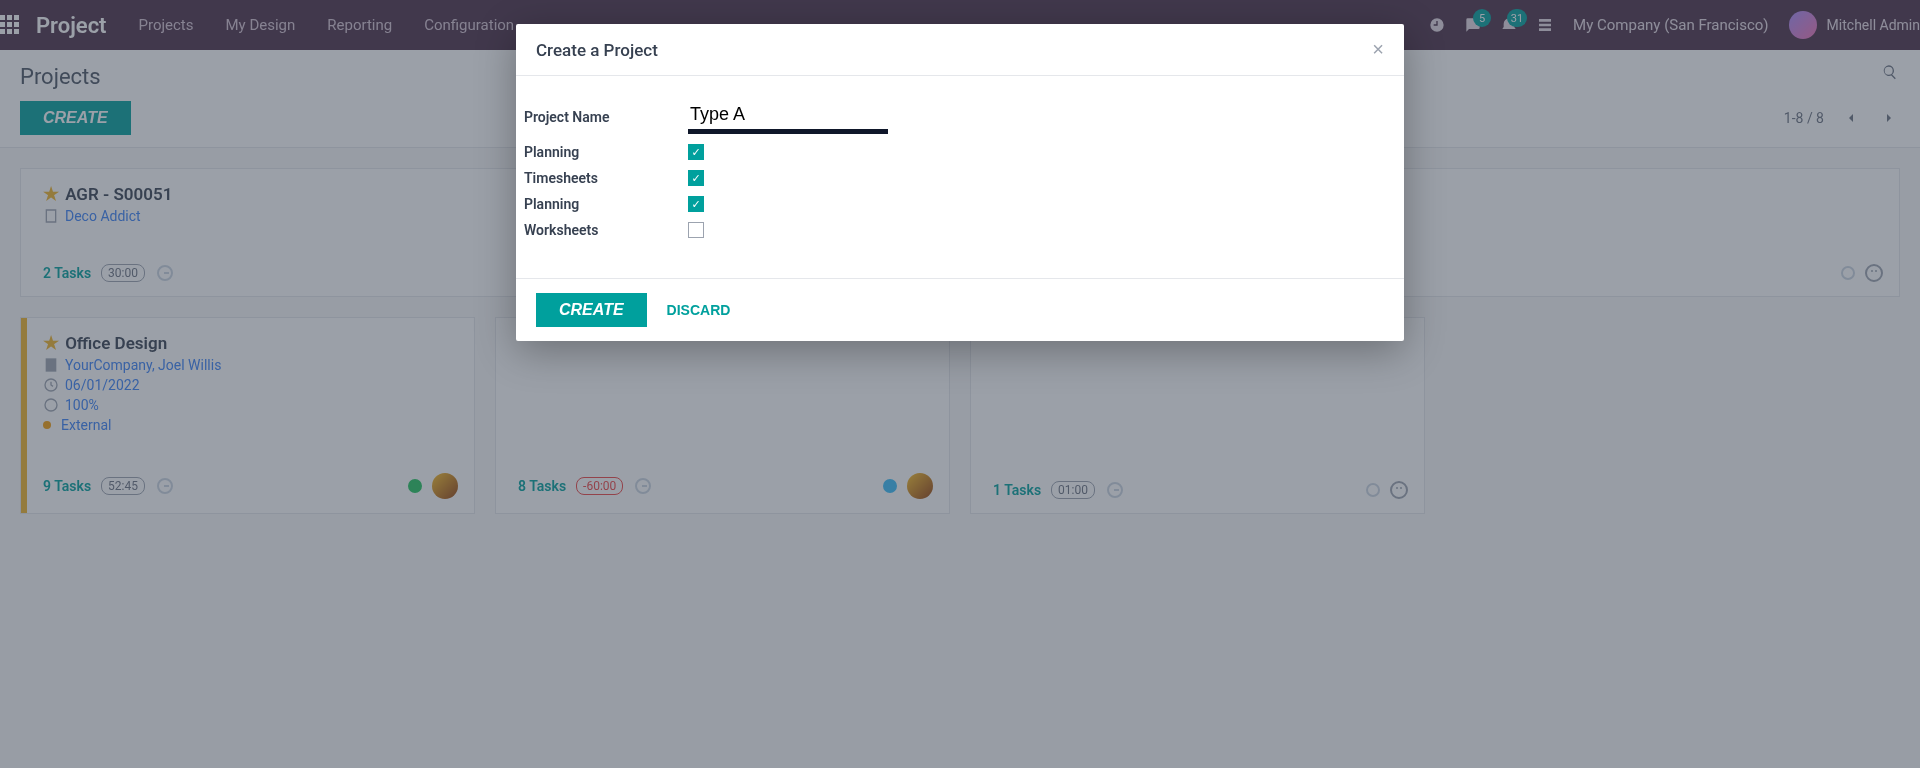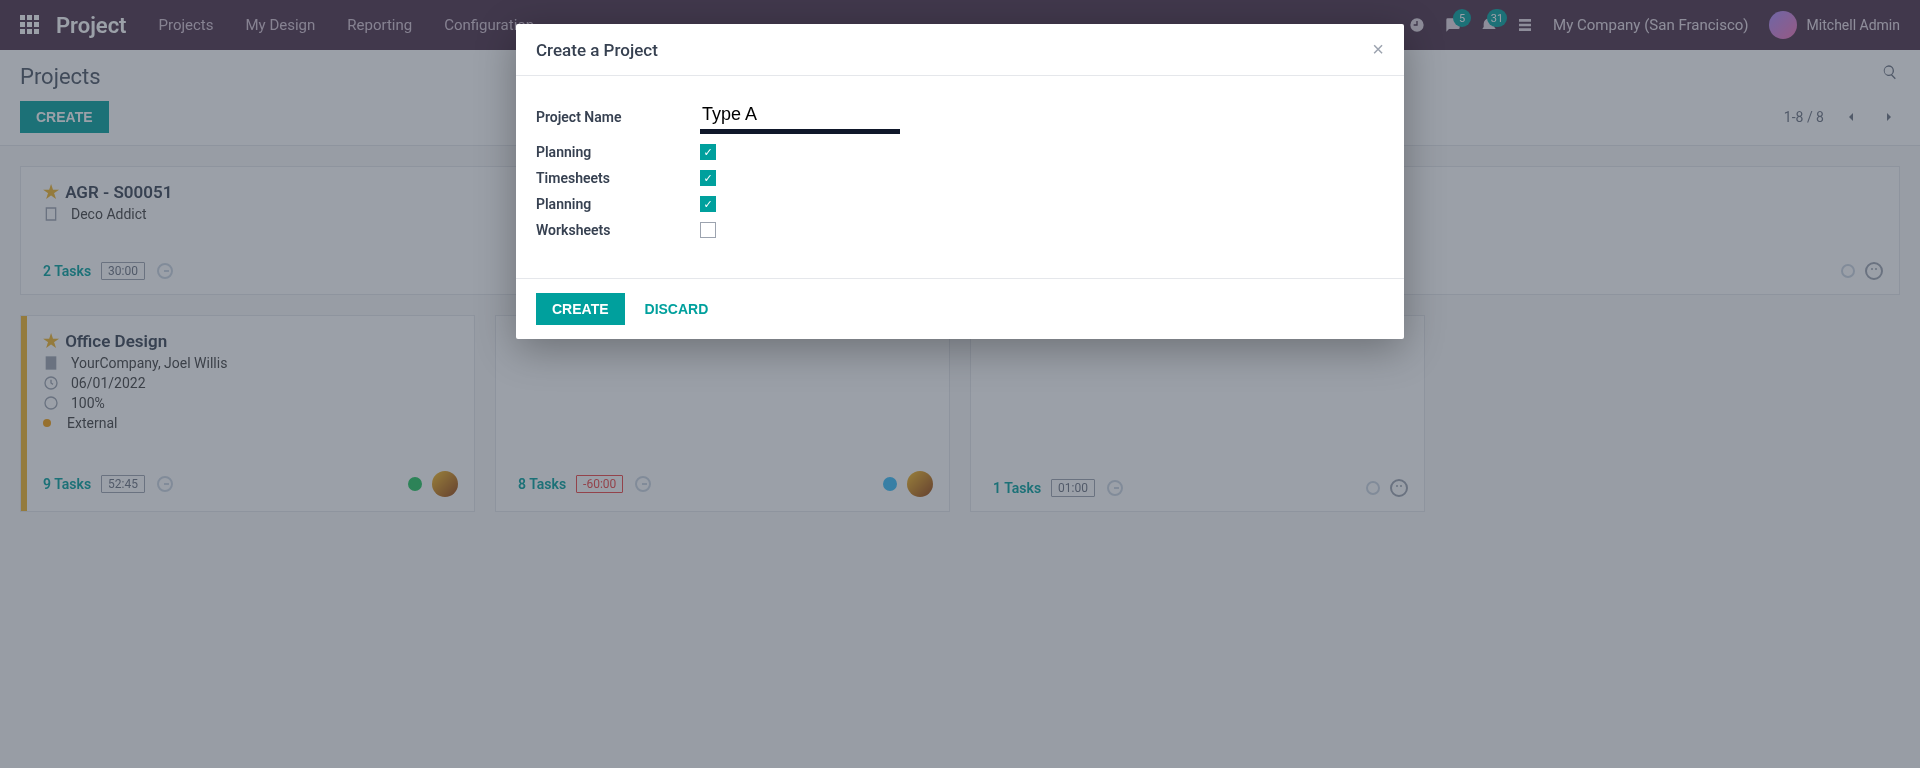--- a/index.html
+++ b/index.html
@@ -13,21 +13,21 @@
   overflow: hidden;
   position: relative;
 }
 
 
 .navbar {
   background: #4a2f47;
   height: 50px;
   display: flex;
   align-items: center;
-  padding: 0 20px;
+  padding: 0 0;
   color: #e5d9e3;
 }
 .navbar .apps-icon {
   width: 20px; height: 20px;
   display: grid;
   grid-template-columns: repeat(3, 5px);
   grid-template-rows: repeat(3, 5px);
   gap: 2px;
   margin-right: 16px;
 }
@@ -100,25 +100,26 @@
 }
 .subhead .row2 {
   display: flex;
   align-items: center;
   padding-bottom: 12px;
 }
 .btn-primary {
   background: #00a09d;
   color: #fff;
   border: none;
-  padding: 8px 16px;
-  font-size: 14px;
+  padding: 8px 23px;
+  font-size: 16px;
   font-weight: 600;
   cursor: pointer;
   text-transform: uppercase;
+  font-style: italic;
 }
 .pager {
   margin-left: auto;
   display: flex;
   align-items: center;
   gap: 16px;
   color: #6b7280;
 }
 .pager .chev {
   width: 22px; height: 22px;
@@ -154,40 +155,40 @@
   font-weight: 600;
   color: #374151;
   display: flex;
   align-items: center;
   gap: 6px;
 }
 .star { color: #f0b429; font-size: 18px; }
 .meta-line {
   display: flex;
   align-items: center;
-  gap: 12px;
-  color: #404040;
+  gap: 6px;
+  color: #3b82f6;
   font-size: 14px;
   margin-top: 4px;
 }
 .meta-line svg { fill: #9ca3af; }
 .tag-dot { width:8px; height:8px; border-radius:50%; background:#f59e0b; display:inline-block; margin-right:4px;}
 .card-footer {
   display: flex;
   align-items: center;
   margin-top: 40px;
   gap: 10px;
 }
 .tasks-link { color: #00a09d; font-weight: 600; }
 .pill {
   border: 1px solid #9ca3af;
   color: #6b7280;
   font-size: 12px;
   padding: 1px 6px;
-  border-radius: 1px;
+  border-radius: 8px;
 }
 .pill.neg { border-color:#ef4444; color:#ef4444; }
 .clock-icon { width:16px;height:16px;border:2px solid #cbd5e1;border-radius:50%;position:relative; margin-left:2px;}
 .clock-icon::after{content:"";position:absolute;width:5px;height:2px;background:#cbd5e1;top:5px;left:5px;}
 .card-footer .spacer { flex:1; }
 .dot-status{ width:14px;height:14px;border-radius:50%;border:2px solid #cbd5e1;display:inline-block;}
 .dot-status.green{ background:#22c55e;border-color:#22c55e;}
 .dot-status.gray{ background:#d1d5db;border-color:#d1d5db;}
 .dot-status.blue{ background:#38bdf8;border-color:#38bdf8;}
 .dot-status.outline{ background:transparent;}
@@ -214,21 +215,21 @@
   box-shadow: 0 10px 40px rgba(0,0,0,0.3);
 }
 .modal-head {
   padding: 14px 20px;
   border-bottom: 1px solid #e5e7eb;
   display: flex;
   align-items: center;
 }
 .modal-head h3 { font-size: 17px; font-weight: 500; color: #374151; }
 .modal-head .close { margin-left:auto;font-size:20px;color:#9ca3af;cursor:pointer;background:none;border:none;}
-.modal-body { padding: 24px 20px 30px 20px; }
+.modal-body { padding: 24px 20px 30px 8px; }
 .form-row {
   display: flex;
   align-items: center;
   margin-bottom: 10px;
 }
 .form-row label {
   width: 164px;
   font-weight: 600;
   color: #374151;
   font-size: 14px;

